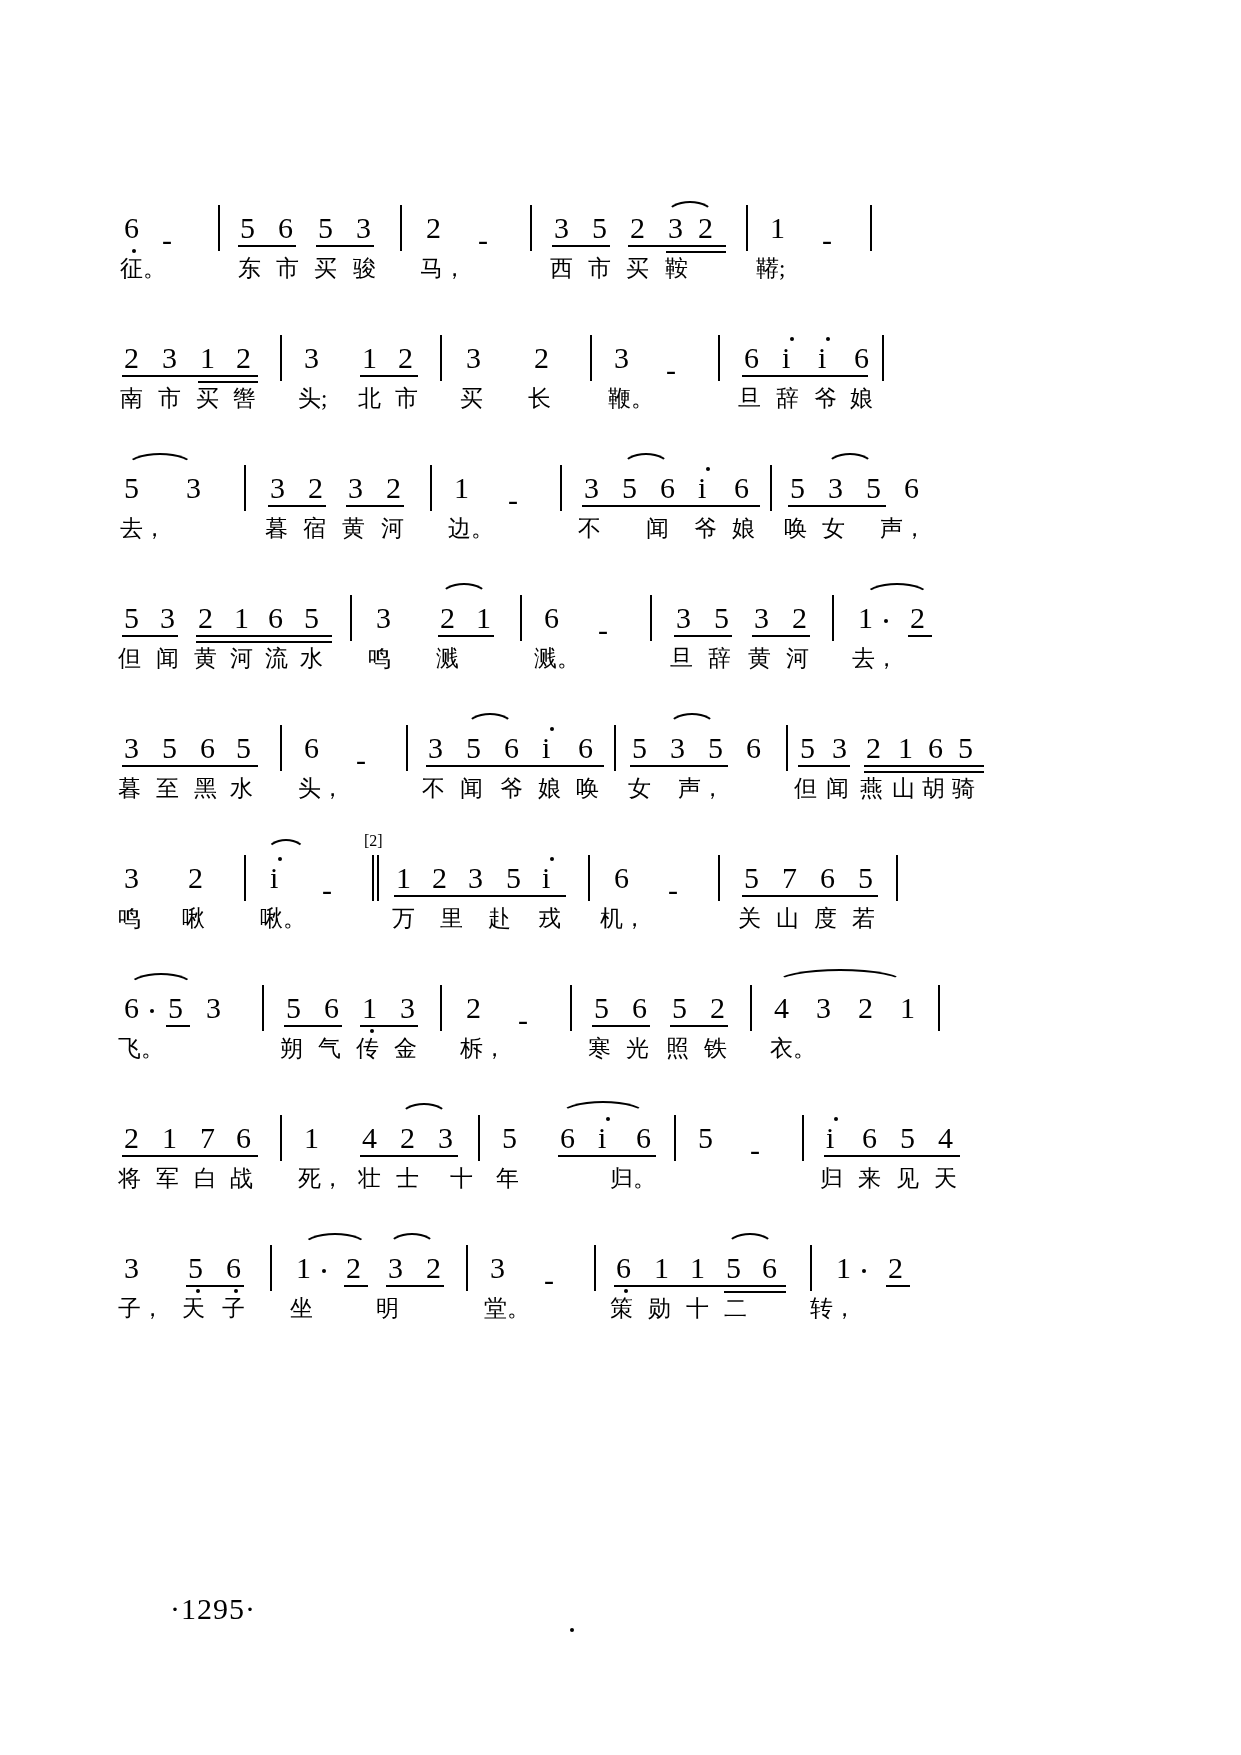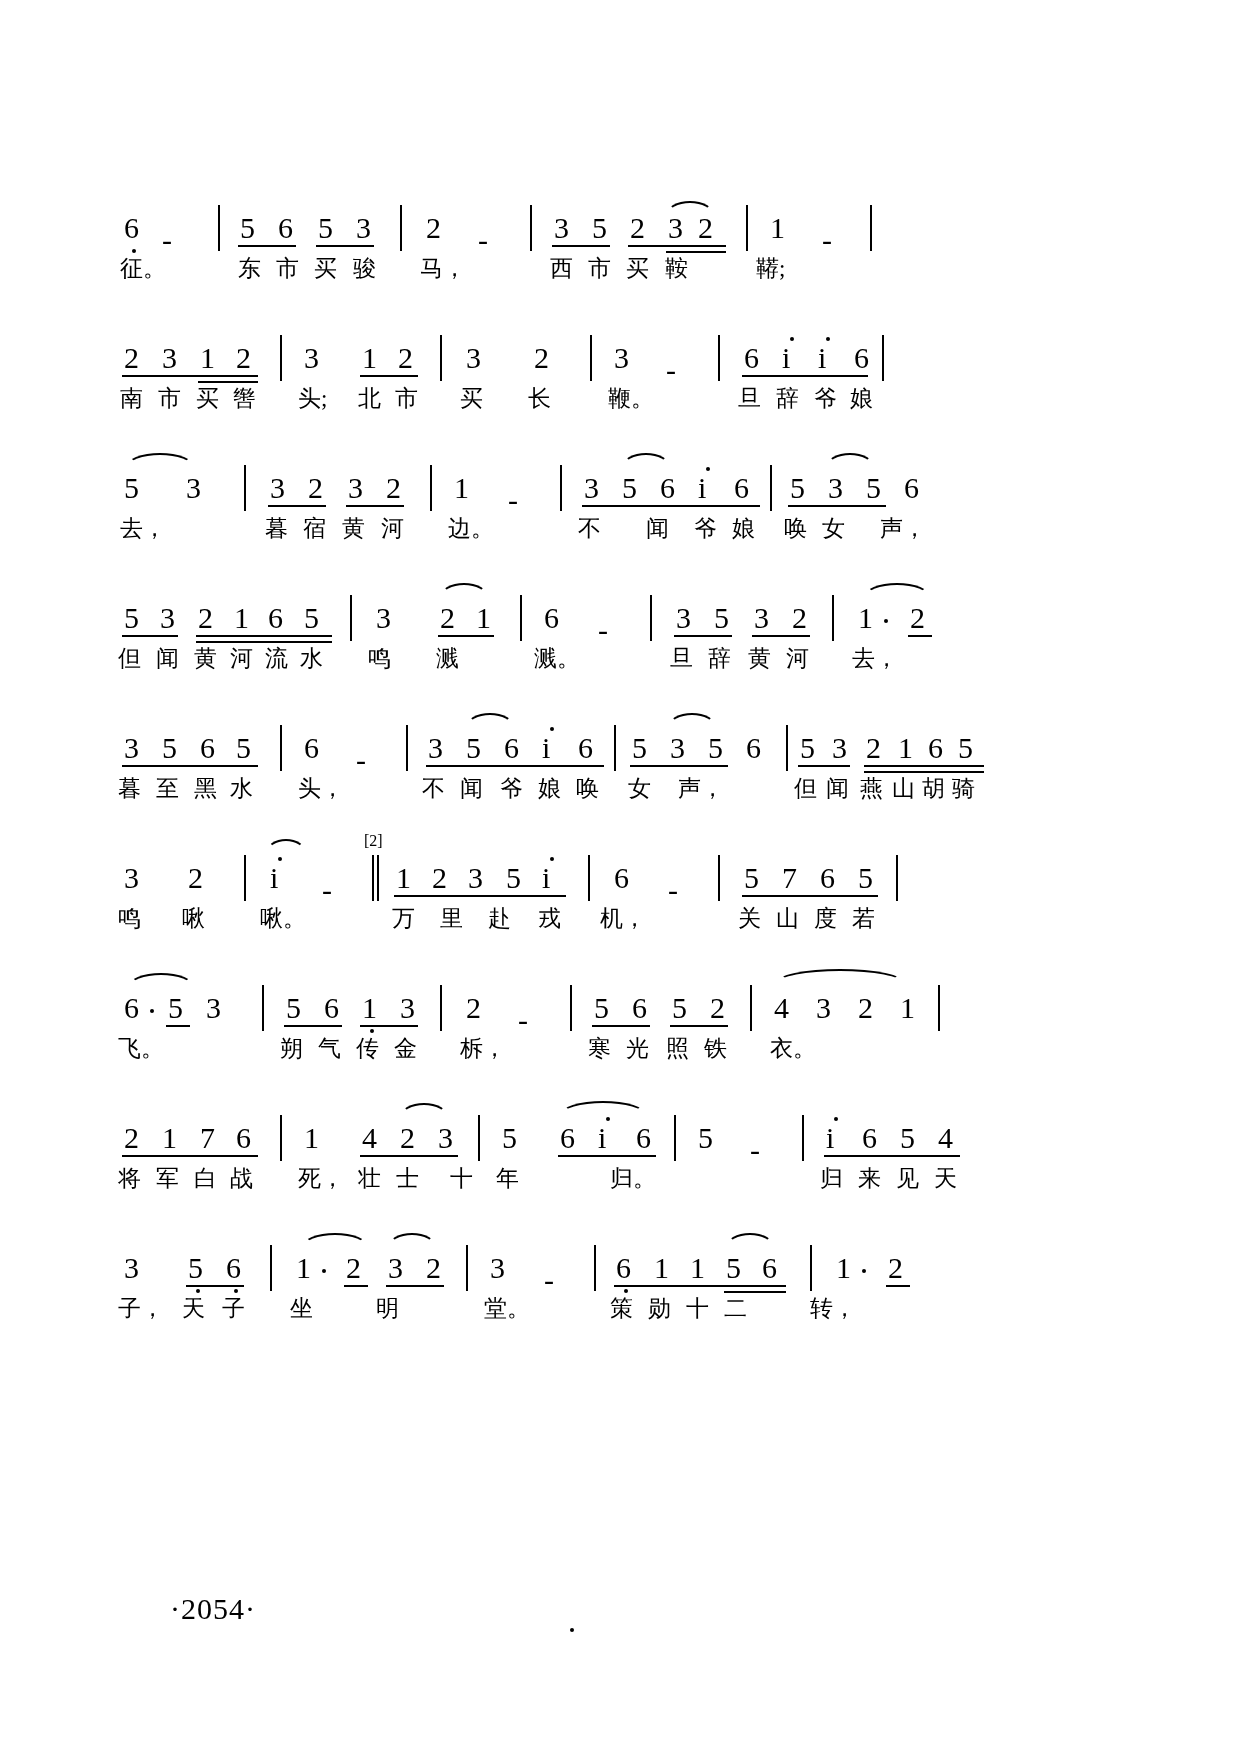--- a/index.html
+++ b/index.html
@@ -632,16 +632,16 @@
         <span class="ly" style="left:500px;">策</span>
         <span class="ly" style="left:538px;">勋</span>
         <span class="ly" style="left:576px;">十</span>
         <span class="ly" style="left:614px;">二</span>
         <span class="ly" style="left:700px;">转，</span>
       </div>
     </div>
 
   </div>
 
-  <div class="pagenum">·2054·</div>
+  <div class="pagenum">·1295·</div>
   <div class="stray-dot"></div>
 
 </div>
 
 </body></html>

